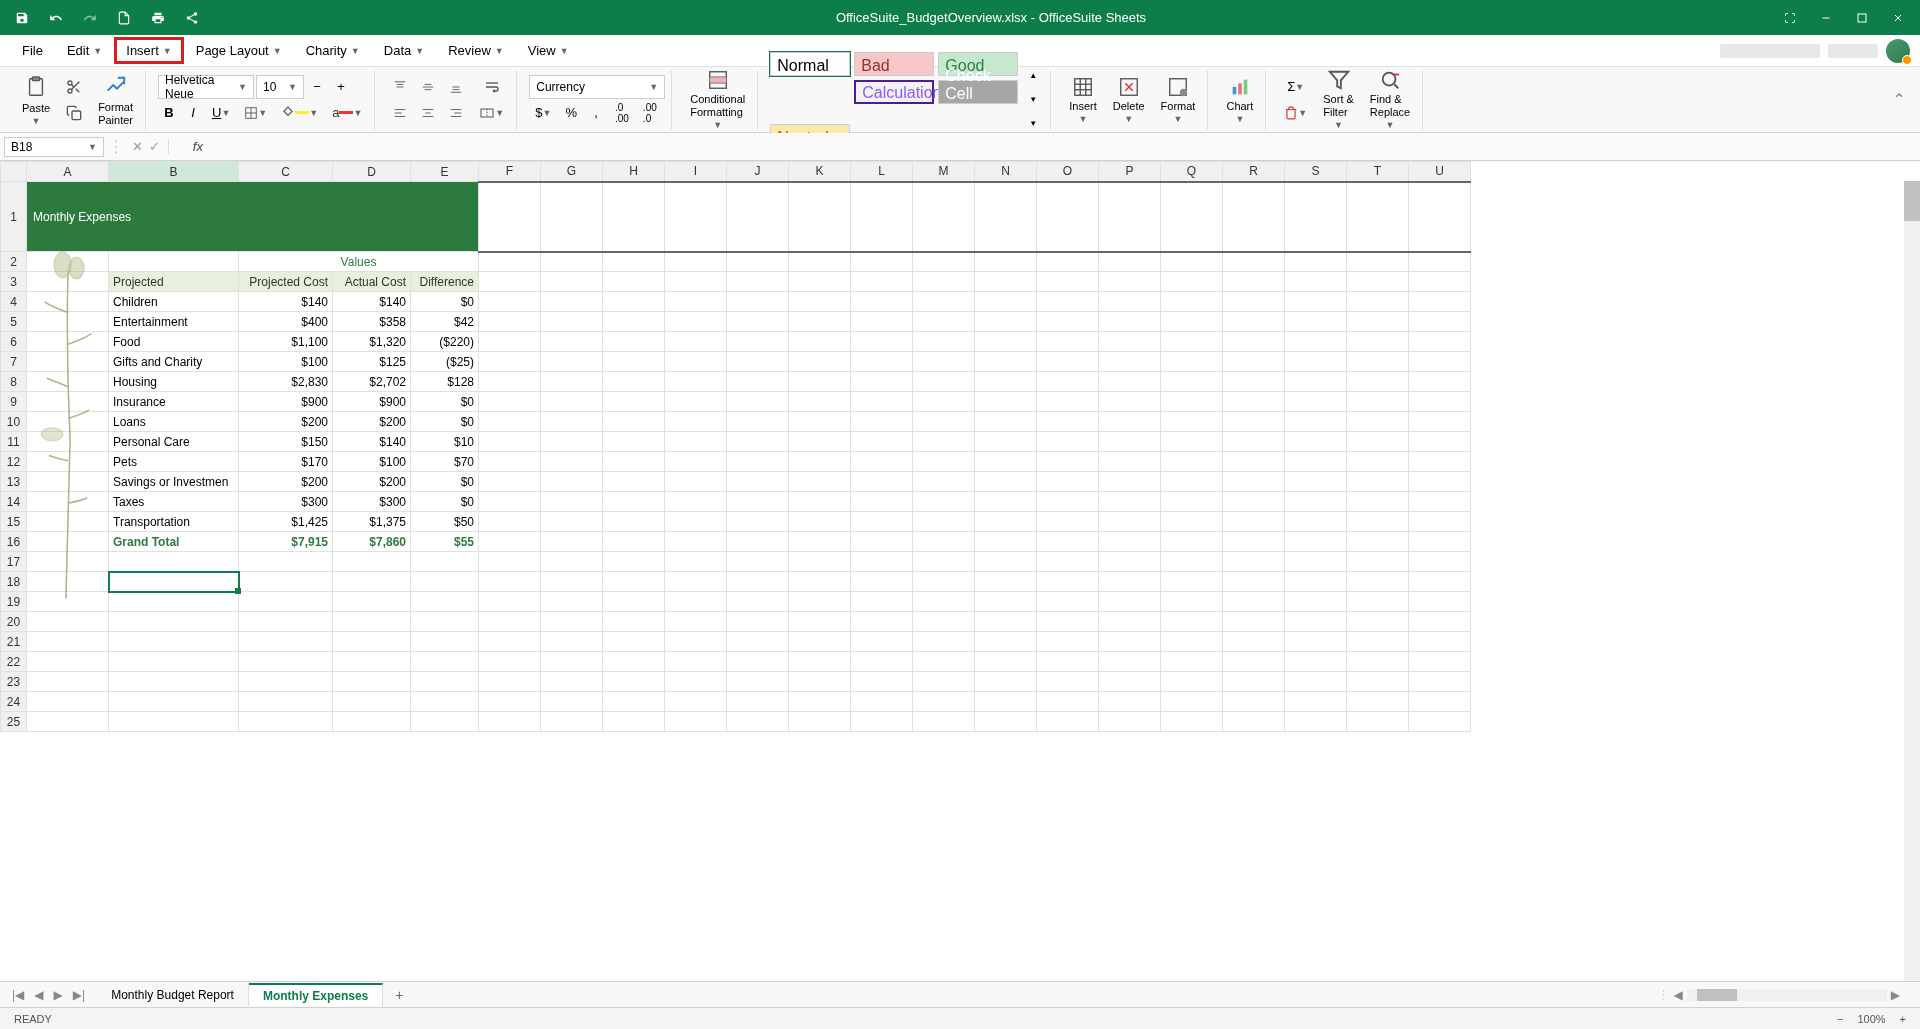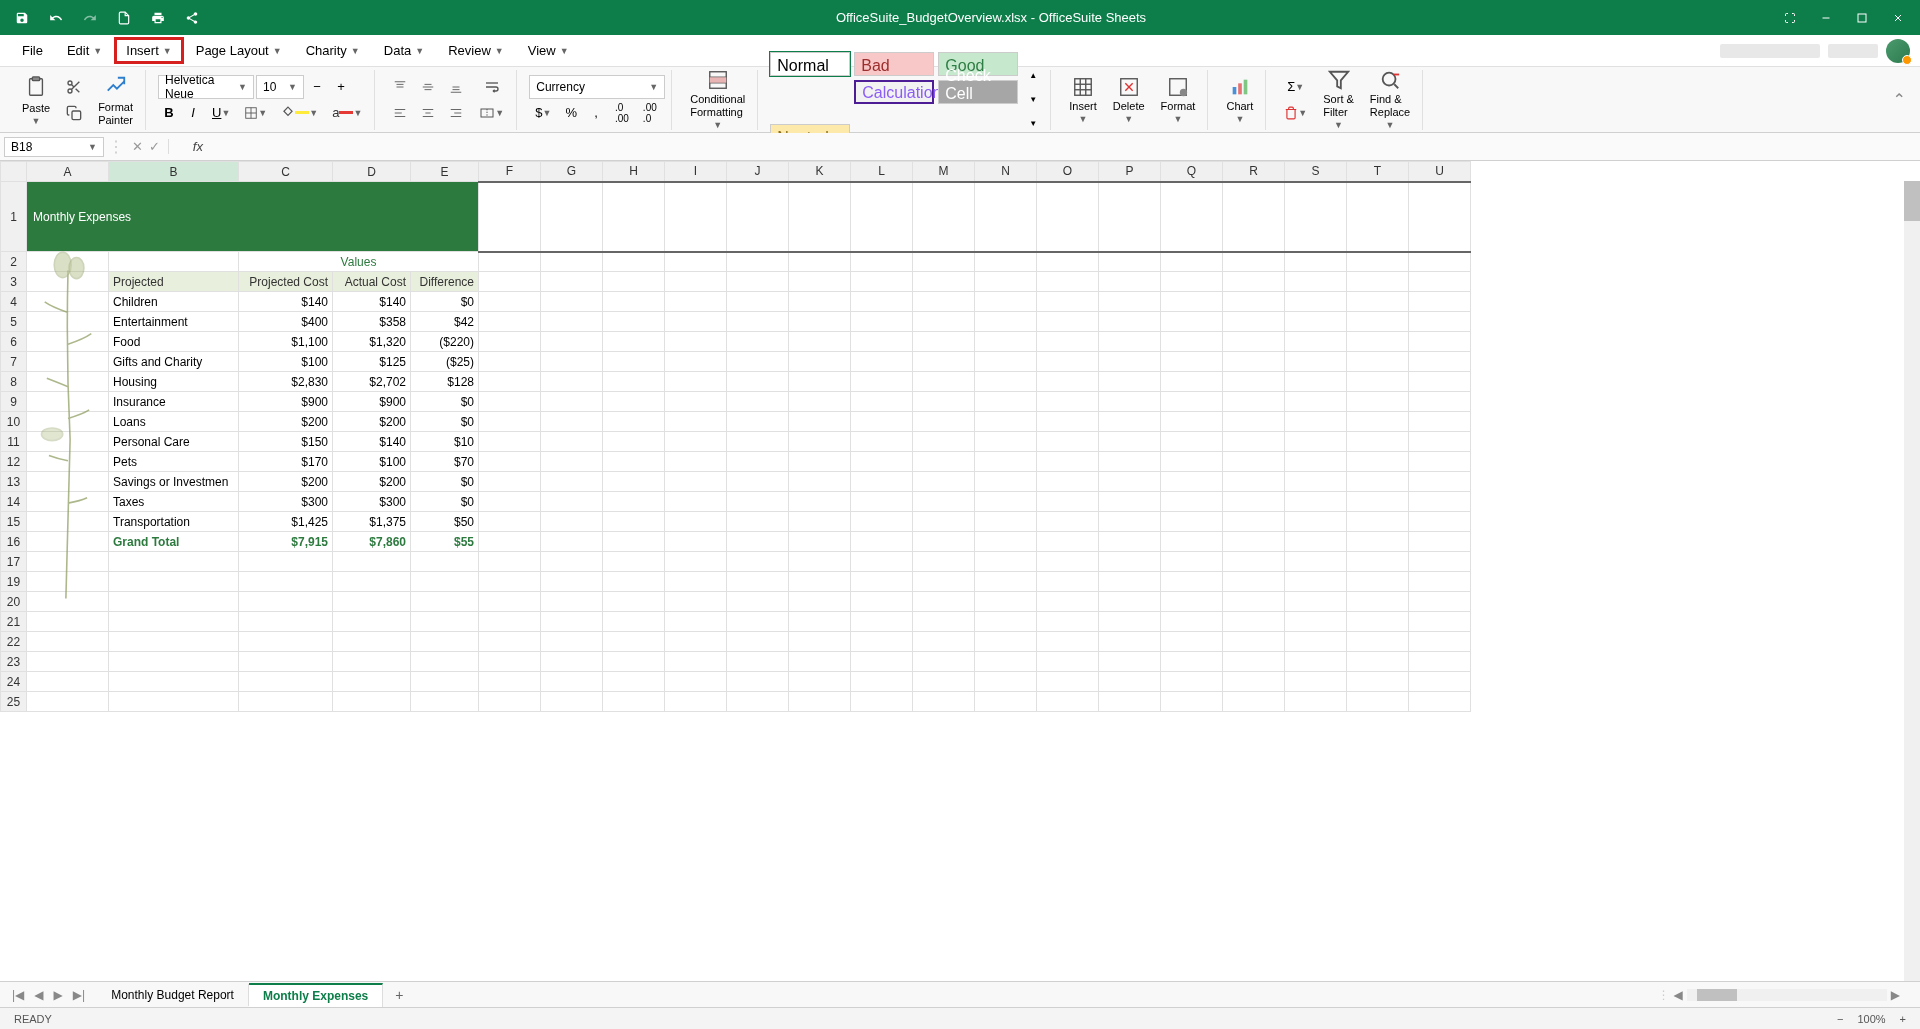--- a/index.html
+++ b/index.html
@@ -946,20 +946,44 @@
             <td class="cell"></td>
             <td class="cell"></td>
             <td class="cell"></td>
             <td class="cell"></td>
             <td class="cell"></td>
             <td class="cell"></td>
             <td class="cell"></td>
             <td class="cell"></td>
           </tr>
           <tr>
+            <th class="row-hdr">18</th>
+            <td class="cell"></td>
+            <td class="cell selected-cell"></td>
+            <td class="cell"></td>
+            <td class="cell"></td>
+            <td class="cell"></td>
+            <td class="cell"></td>
+            <td class="cell"></td>
+            <td class="cell"></td>
+            <td class="cell"></td>
+            <td class="cell"></td>
+            <td class="cell"></td>
+            <td class="cell"></td>
+            <td class="cell"></td>
+            <td class="cell"></td>
+            <td class="cell"></td>
+            <td class="cell"></td>
+            <td class="cell"></td>
+            <td class="cell"></td>
+            <td class="cell"></td>
+            <td class="cell"></td>
+            <td class="cell"></td>
+          </tr>
+          <tr>
             <th class="row-hdr">19</th>
             <td class="cell"></td>
             <td class="cell"></td>
             <td class="cell"></td>
             <td class="cell"></td>
             <td class="cell"></td>
             <td class="cell"></td>
             <td class="cell"></td>
             <td class="cell"></td>
             <td class="cell"></td>

